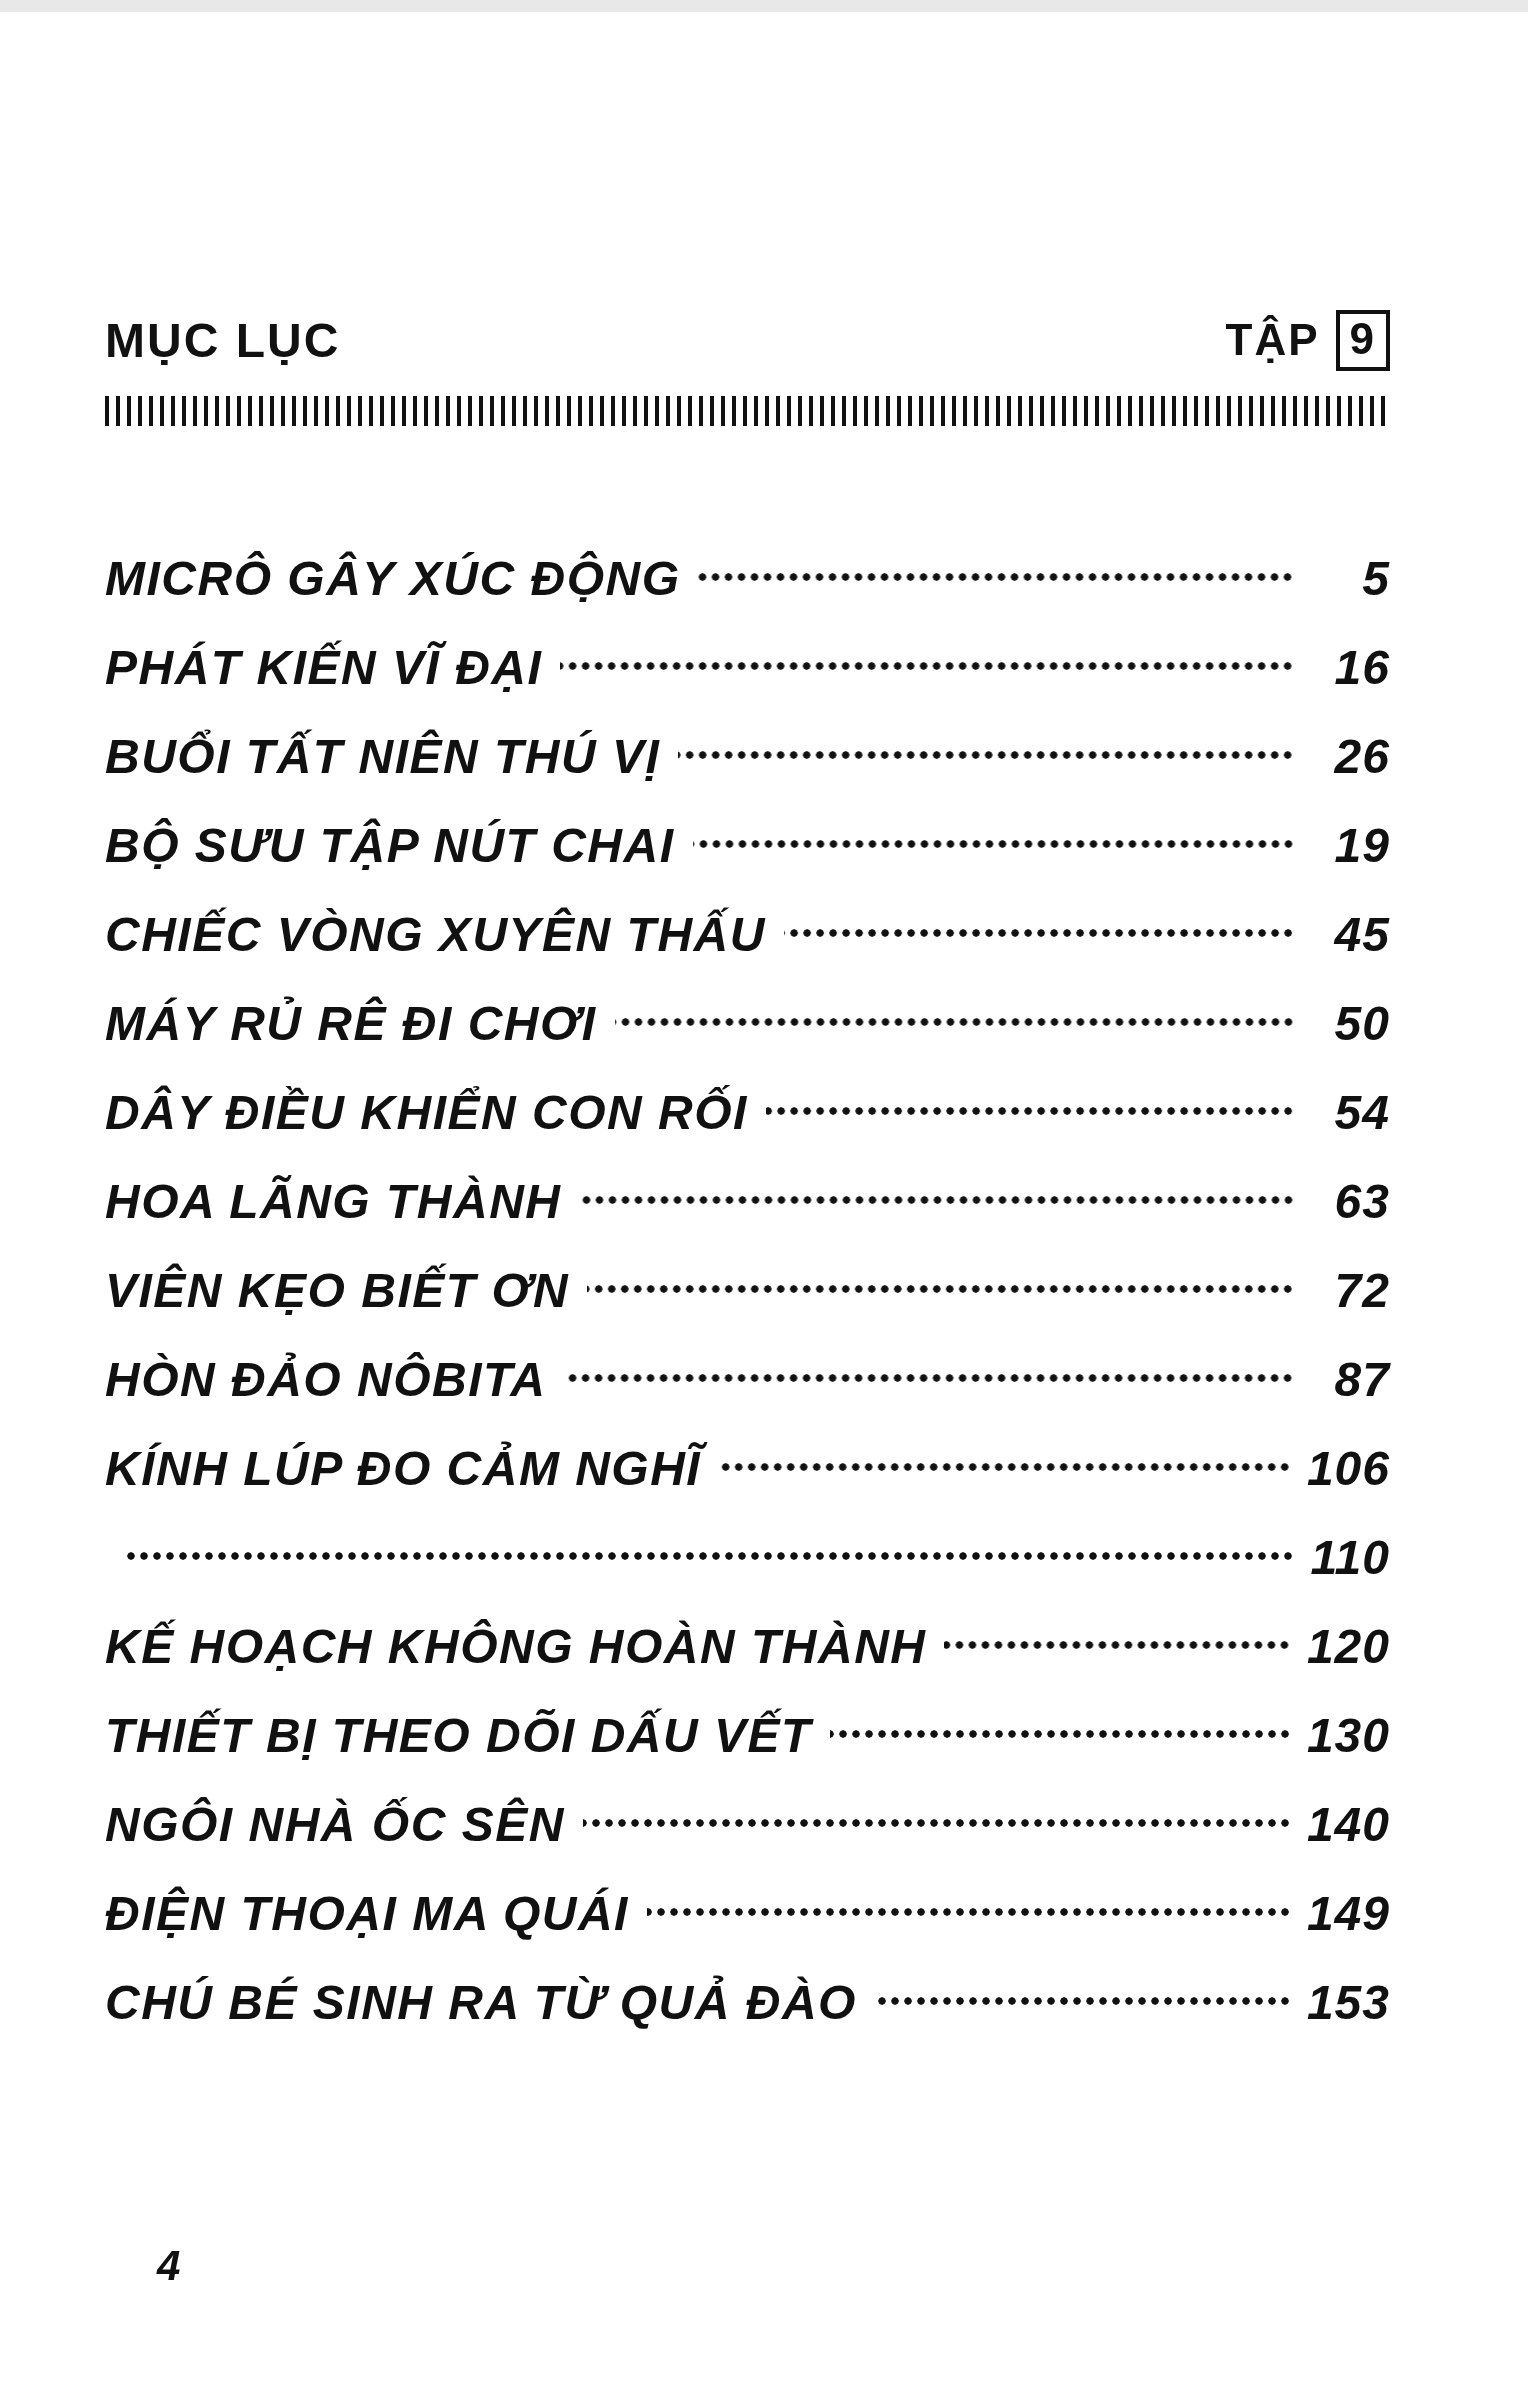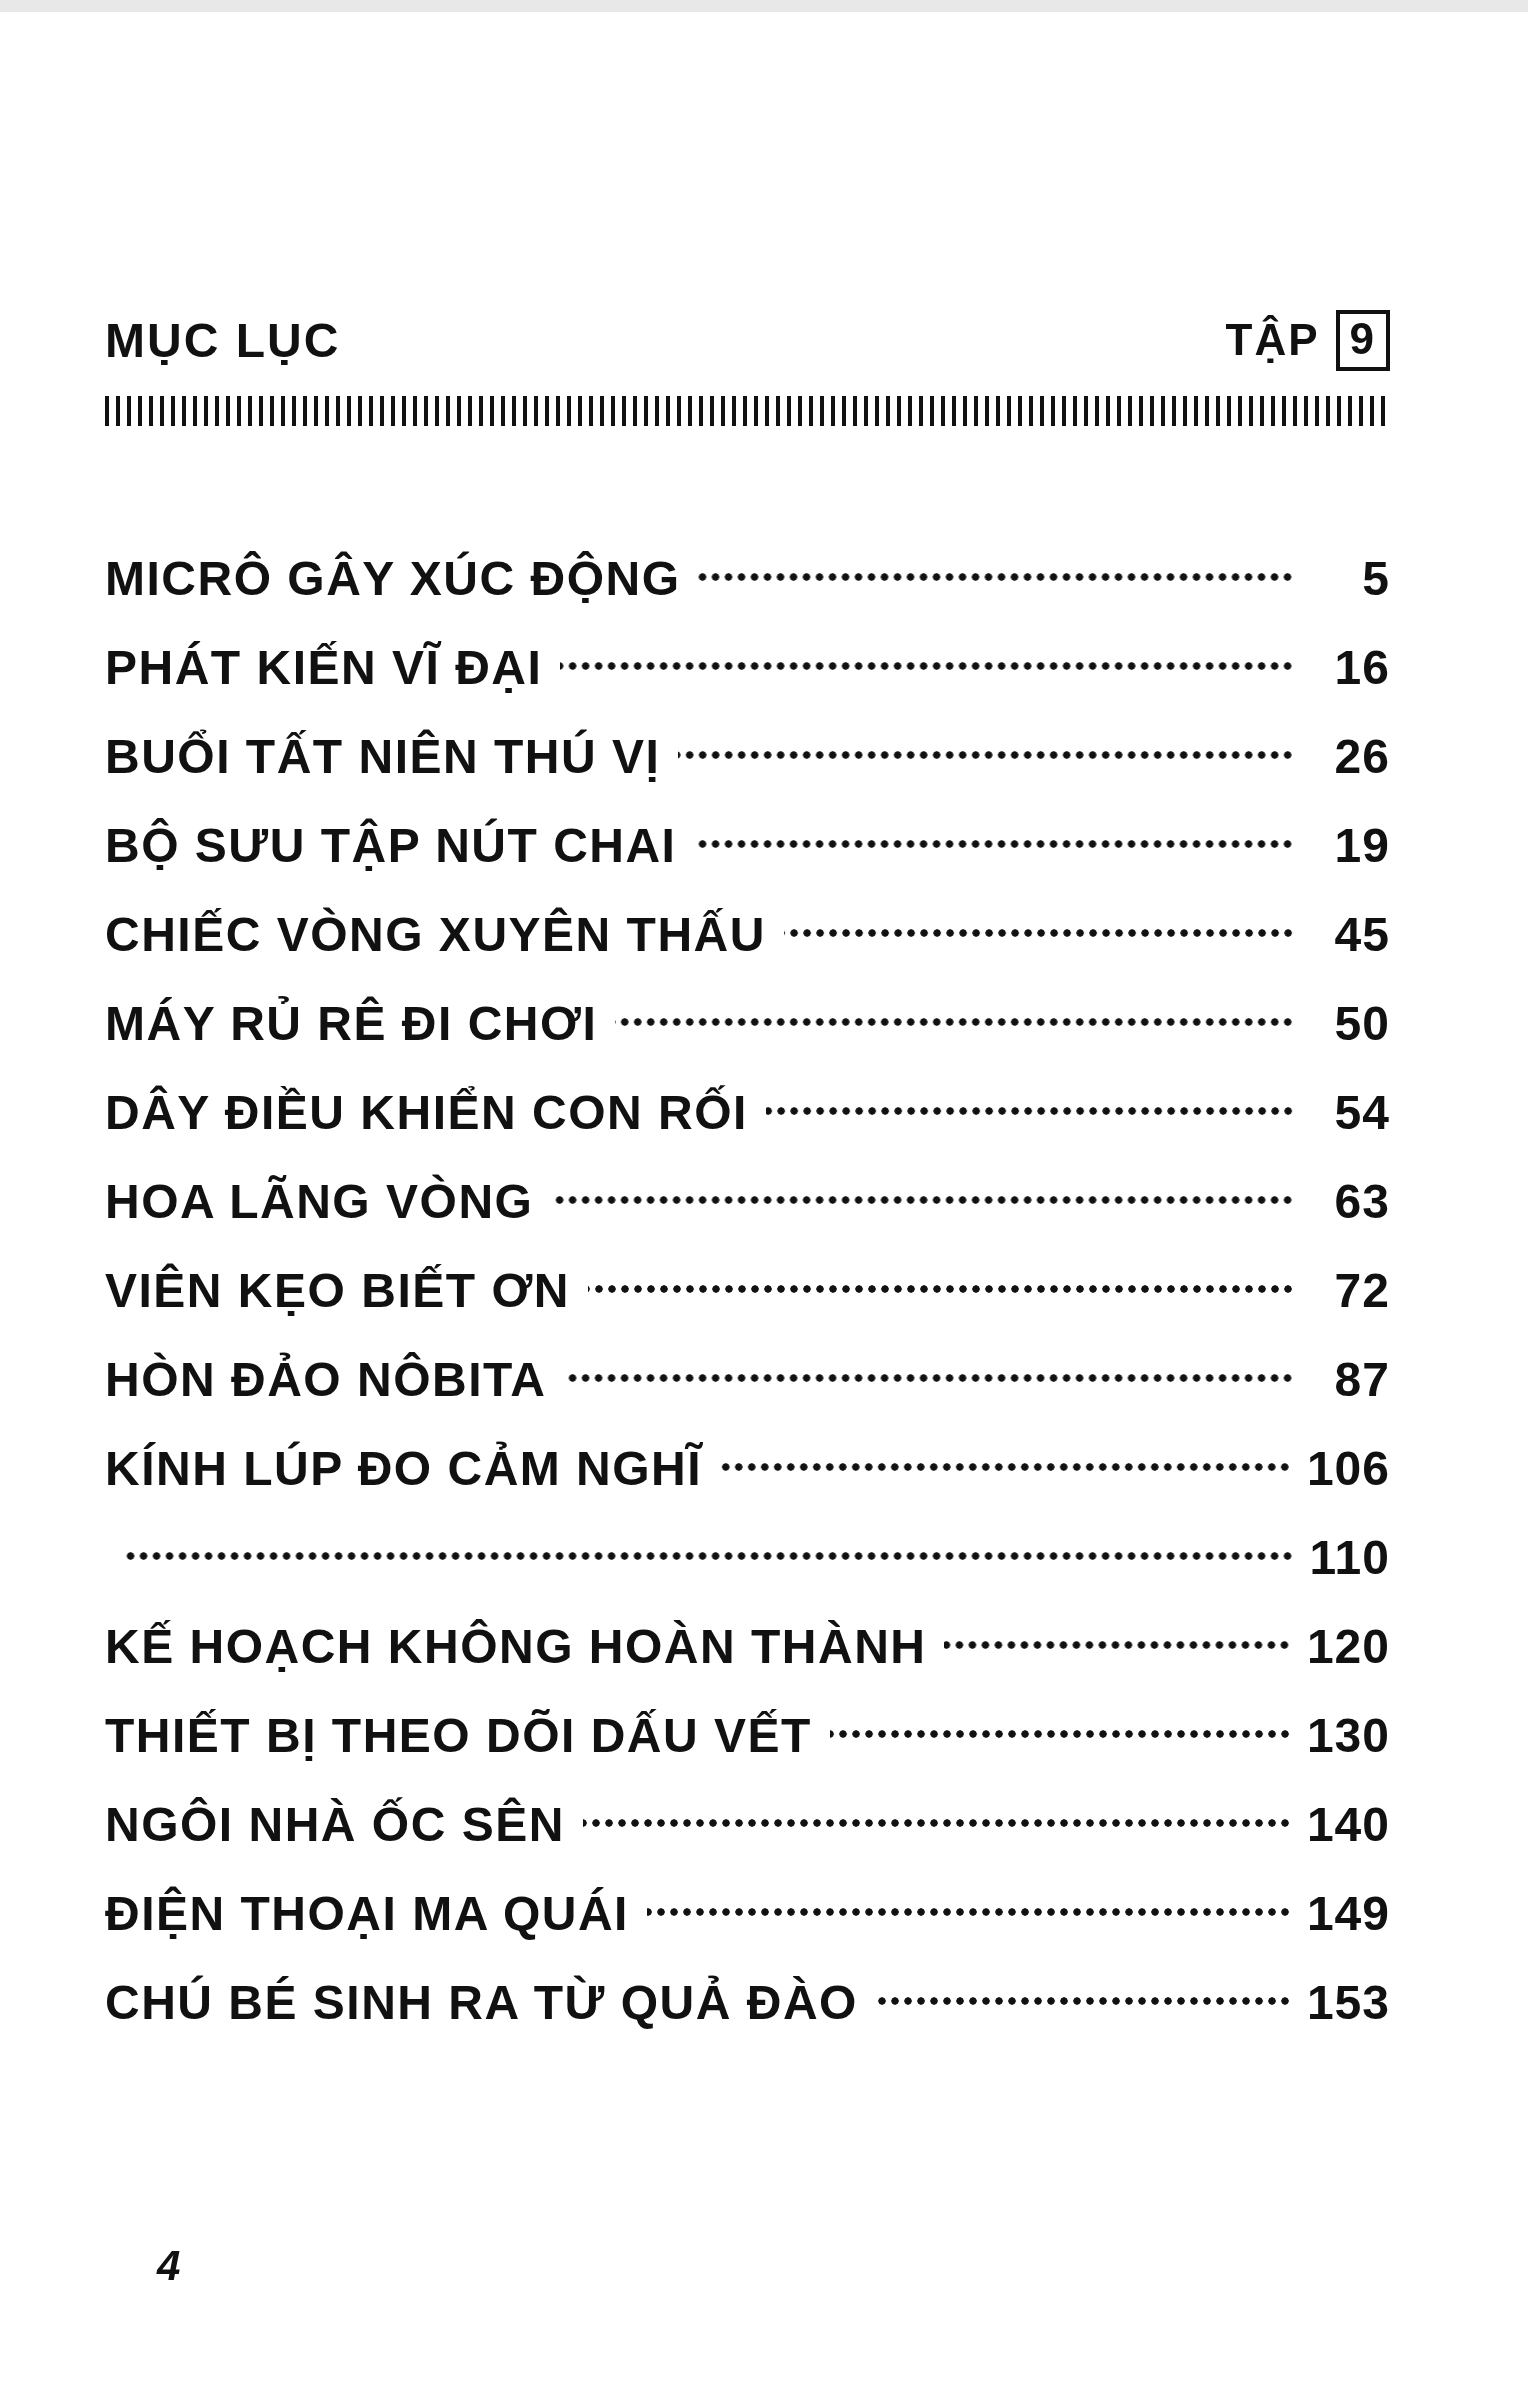--- a/index.html
+++ b/index.html
@@ -52,20 +52,21 @@
     background-image:repeating-linear-gradient(
       to right,
       var(--ink) 0px, var(--ink) 4px,
       transparent 4px, transparent 11px);
   }
   
   .toc{
     margin-top:108px;
     display:flex;
     flex-direction:column;
+    font-style:italic;
   }
   .toc-row{
     height:89px;
     display:flex;
     align-items:center;
     font-weight:bold;
   }
   .toc-title{
     font-size:48px;
     letter-spacing:1.5px;
@@ -150,21 +151,21 @@
     <span class="toc-page">50</span>
   </div>
 
   <div class="toc-row">
     <span class="toc-title">DÂY ĐIỀU KHIỂN CON RỐI</span>
     <span class="toc-leader"></span>
     <span class="toc-page">54</span>
   </div>
 
   <div class="toc-row">
-    <span class="toc-title">HOA LÃNG VÒNG</span>
+    <span class="toc-title">HOA LÃNG THÀNH</span>
     <span class="toc-leader"></span>
     <span class="toc-page">63</span>
   </div>
 
   <div class="toc-row">
     <span class="toc-title">VIÊN KẸO BIẾT ƠN</span>
     <span class="toc-leader"></span>
     <span class="toc-page">72</span>
   </div>
 

